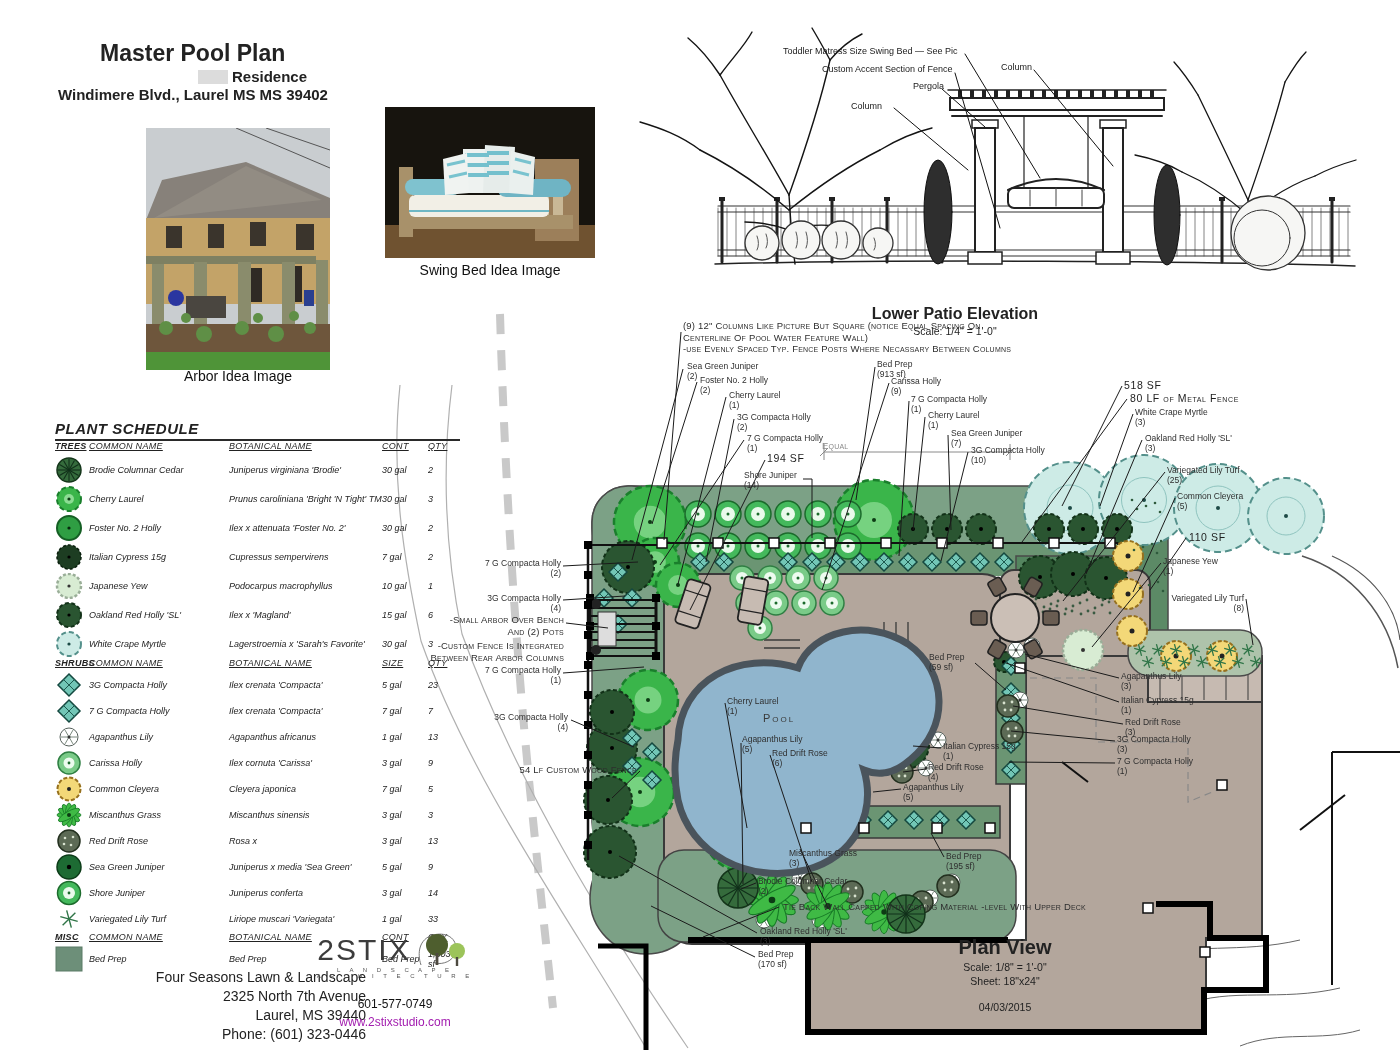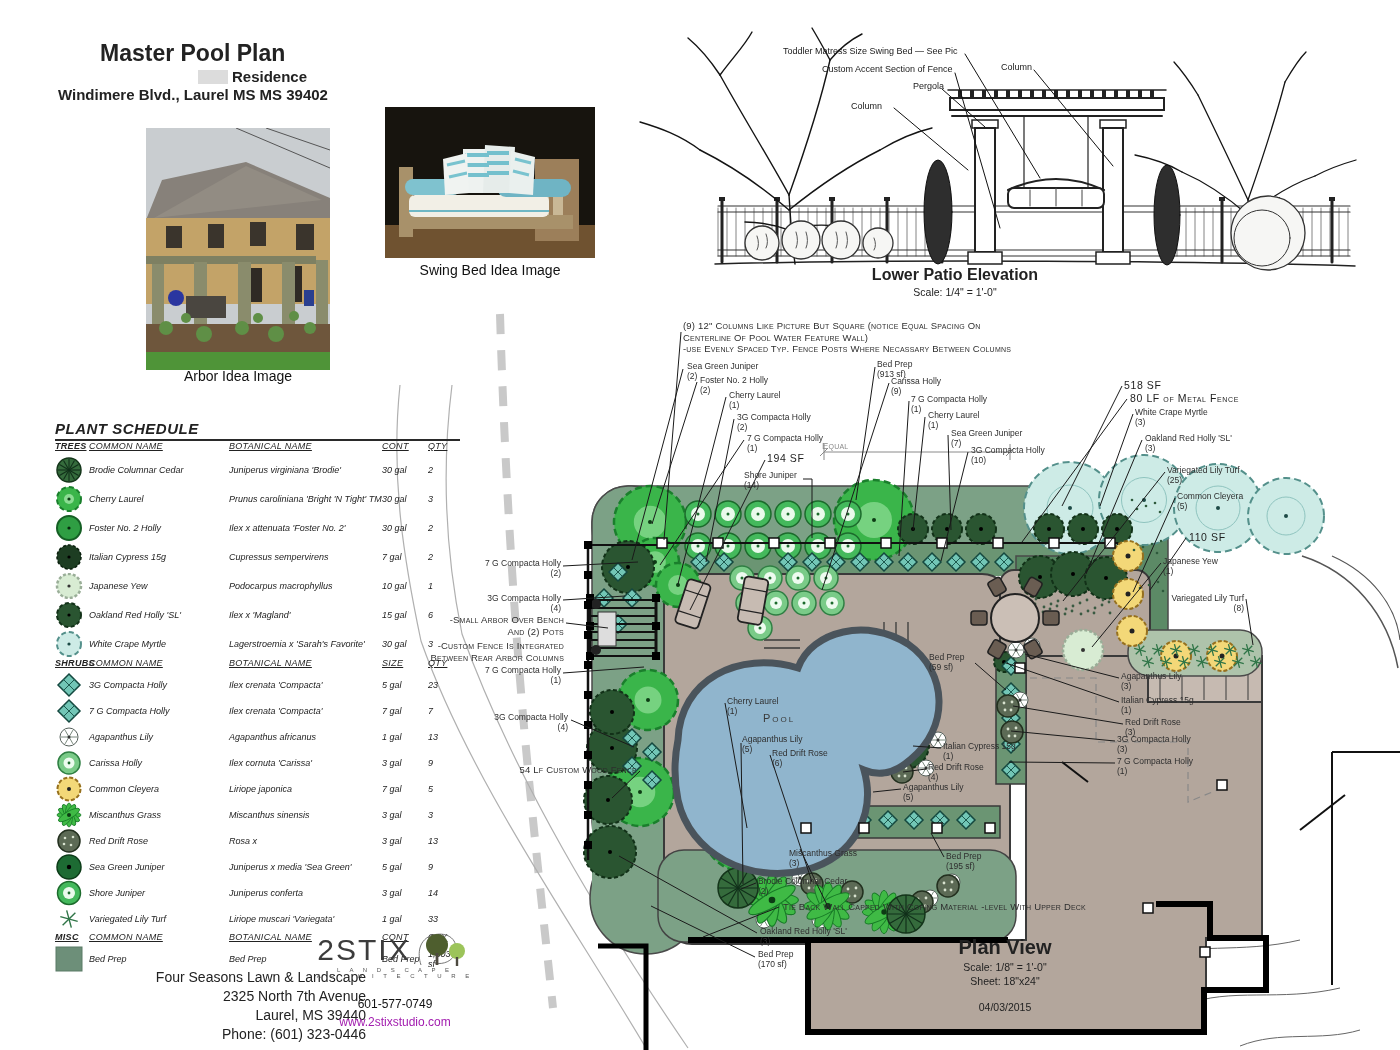--- a/index.html
+++ b/index.html
@@ -897,21 +897,21 @@
         <path d="M80,48 l24,0 M80,58 l24,0 M80,68 l24,0 M102,46 l22,0 M102,56 l22,0 M102,66 l22,0" stroke="#74c0cd" stroke-width="4"></path>
         <polygon points="58,52 82,46 84,86 60,88" fill="#f0f3f1"></polygon>
         <polygon points="126,44 150,50 148,88 124,86" fill="#eaf0ee"></polygon>
         <path d="M62,58 l18,-4 M64,70 l18,-4 M130,52 l16,4 M128,64 l16,4" stroke="#79c3cf" stroke-width="3"></path>
       </g>
     </svg>
   </div>
   <div class="cap" style="left:385px;top:262px;width:210px;">Swing Bed Idea Image</div>
 
   <div class="blocktitle" style="left:840px;top:266px;width:230px;">
-    <div class="bt" style="font-size:16px;">Lower Patio Elevation</div>
+    <div class="bt" style="font-size:16px;margin-top:39px;">Lower Patio Elevation</div>
     <div class="bs">Scale: 1/4" = 1'-0"</div>
   </div>
 
   <div id="schedule">
     <div class="title">PLANT SCHEDULE</div>
     <div id="schedule-sections">
         <div class="sched-head">
           <span style="font-weight: bold;">TREES</span>
           <span>COMMON NAME</span>
           <span>BOTANICAL NAME</span>
@@ -1048,21 +1048,21 @@
           <span>Ilex cornuta 'Carissa'</span>
           <span>3 gal</span>
           <span>9</span>
         </div>
         <div class="sched-row shrub">
           <span class="ic"><svg width="28" height="26">
               <circle cx="14" cy="13" r="11.5" fill="#f3d878" stroke="#96701e" stroke-width="2" stroke-dasharray="4 2"></circle>
               <circle cx="14" cy="13" r="2" fill="#222"></circle>
             </svg></span>
           <span>Common Cleyera</span>
-          <span>Liriope japonica</span>
+          <span>Cleyera japonica</span>
           <span>7 gal</span>
           <span>5</span>
         </div>
         <div class="sched-row shrub">
           <span class="ic"><svg width="28" height="26">
               <g>
                 <ellipse cx="14" cy="13" rx="12" ry="3.6" fill="#3fba45" stroke="#177a26" stroke-width="0.8" transform="rotate(0 14 13)"></ellipse>
                 <ellipse cx="14" cy="13" rx="12" ry="3.6" fill="#3fba45" stroke="#177a26" stroke-width="0.8" transform="rotate(30 14 13)"></ellipse>
                 <ellipse cx="14" cy="13" rx="12" ry="3.6" fill="#3fba45" stroke="#177a26" stroke-width="0.8" transform="rotate(60 14 13)"></ellipse>
                 <ellipse cx="14" cy="13" rx="12" ry="3.6" fill="#3fba45" stroke="#177a26" stroke-width="0.8" transform="rotate(90 14 13)"></ellipse>

